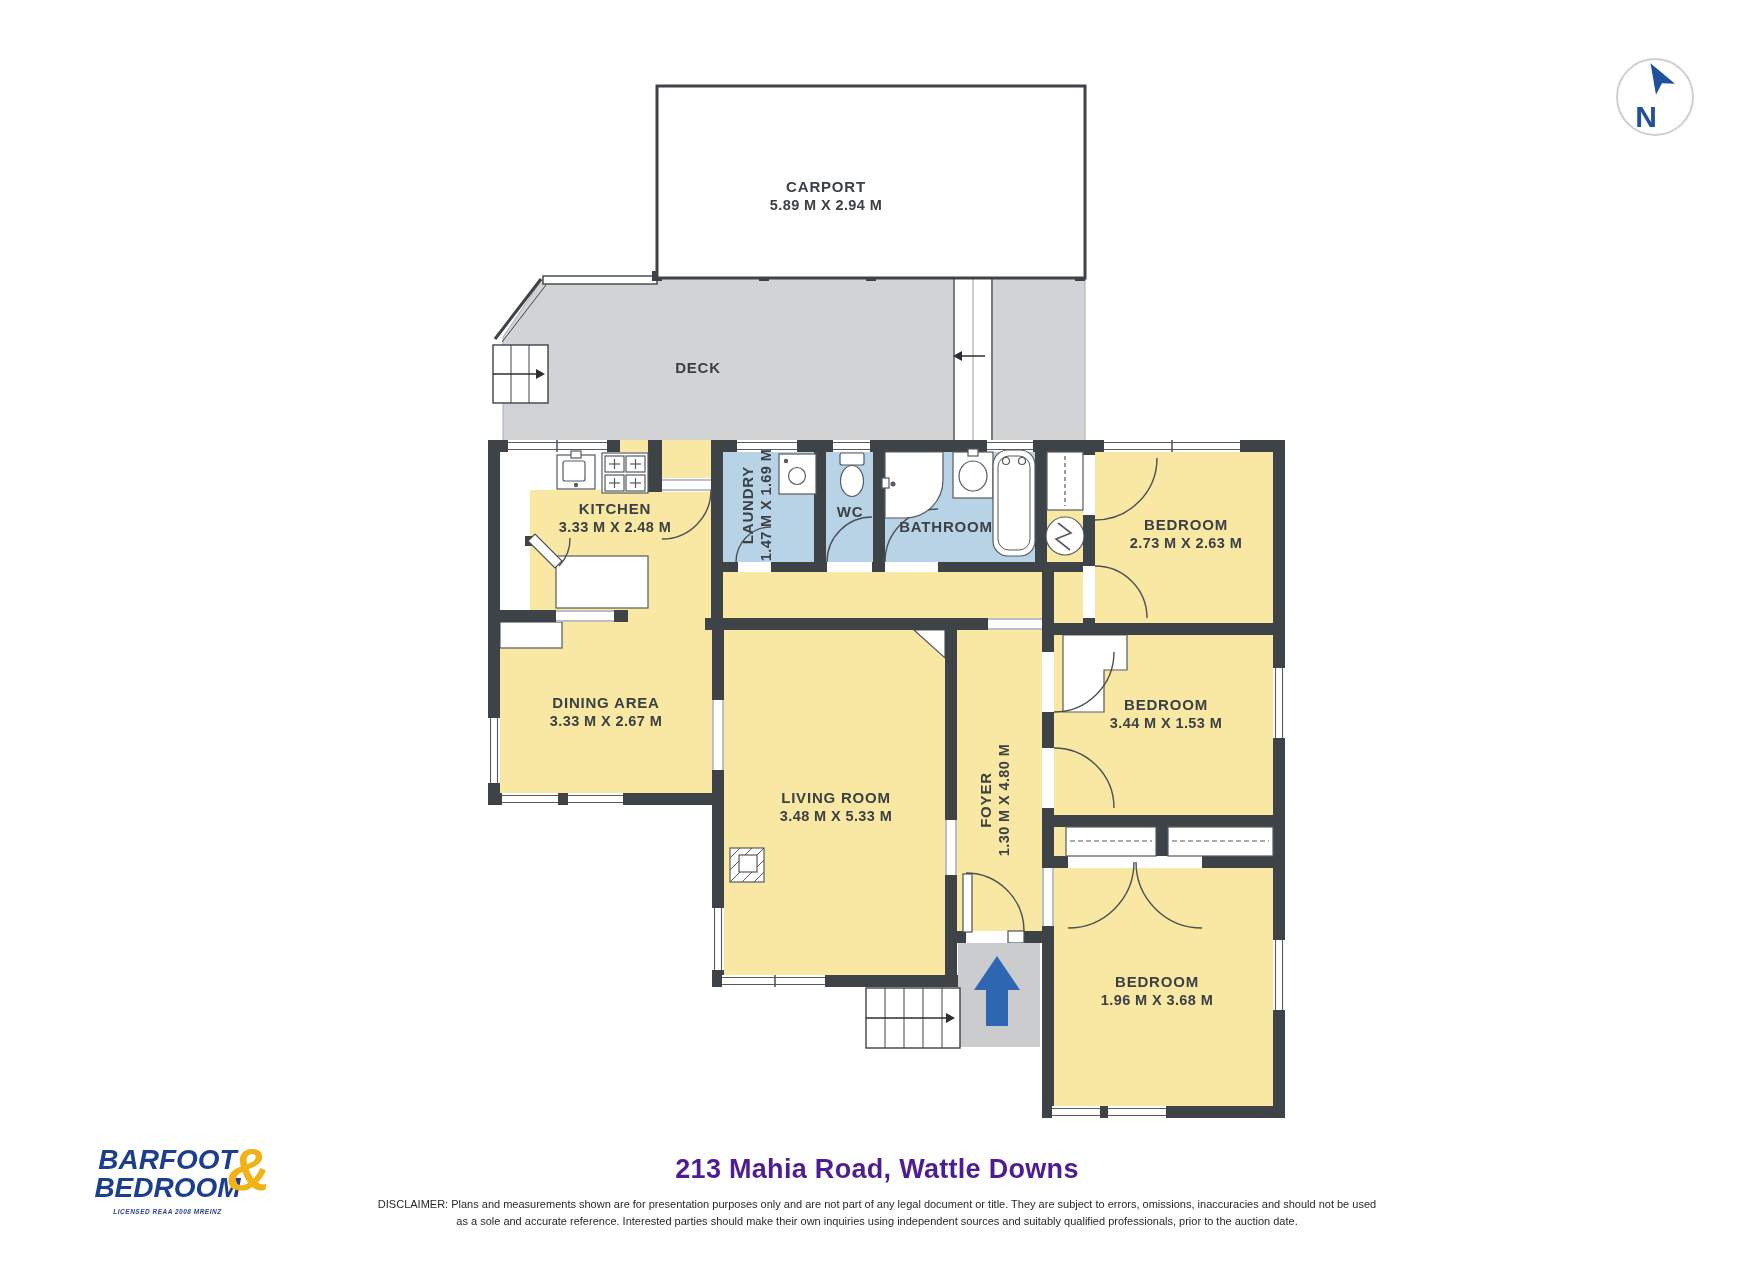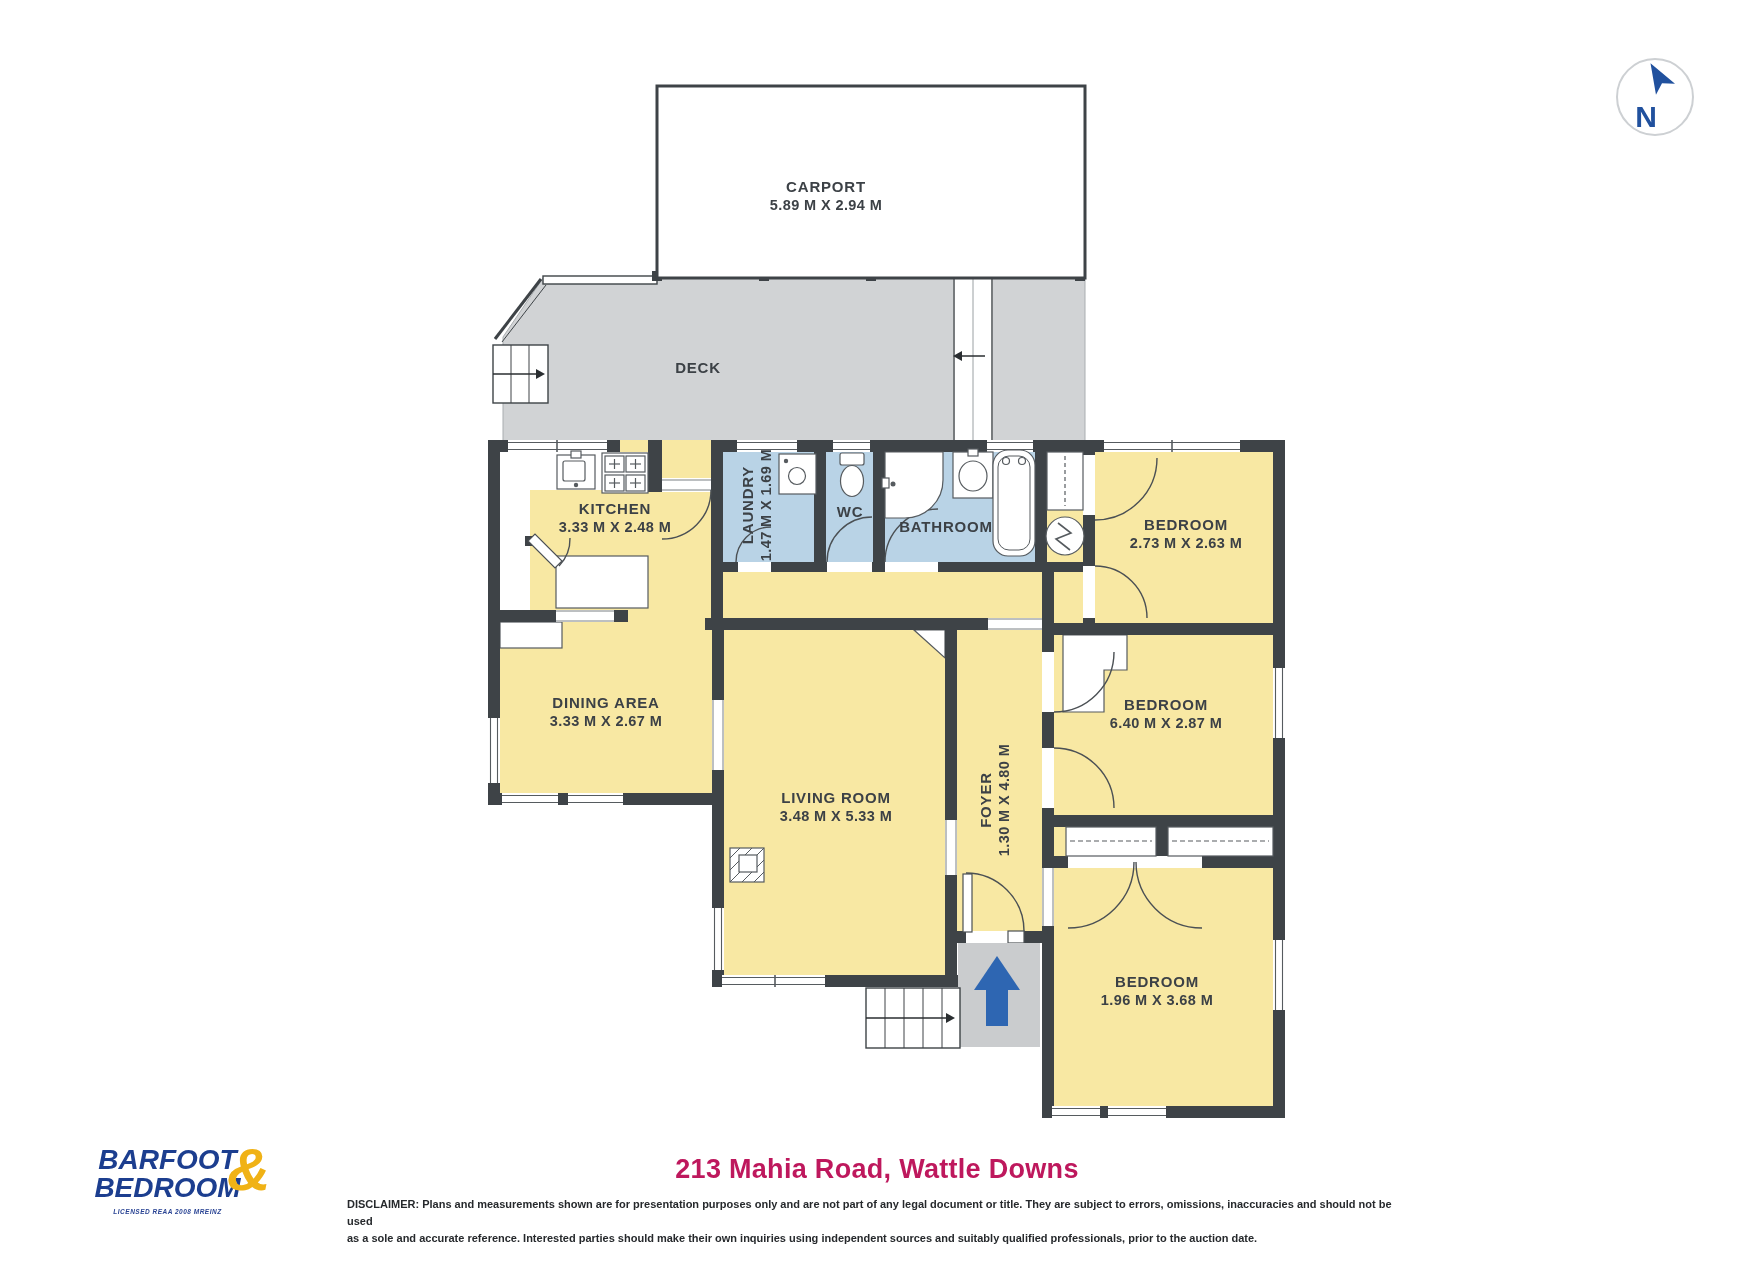--- a/index.html
+++ b/index.html
@@ -5,23 +5,23 @@
   html,body{margin:0;padding:0;background:#fff;}
   .canvas{position:relative;width:1754px;height:1280px;background:#ffffff;
           font-family:"Liberation Sans",sans-serif;overflow:hidden;}
   .plan-svg{position:absolute;left:0;top:0;}
   .room-label{position:absolute;transform:translate(-50%,-50%);text-align:center;
               color:#3c4146;white-space:nowrap;z-index:6;}
   .room-label.rot{transform:translate(-50%,-50%) rotate(-90deg);}
   .room-label .nm{display:block;font-size:15px;font-weight:bold;letter-spacing:.8px;line-height:19px;}
   .room-label .dm{display:block;font-size:14.5px;font-weight:bold;letter-spacing:.4px;line-height:19px;}
   .addr-title{position:absolute;left:877px;top:1154px;transform:translateX(-50%);
-              font-size:27px;font-weight:bold;color:#be185d;letter-spacing:.3px;z-index:6;}
+              font-size:27px;font-weight:bold;color:#4c1d95;letter-spacing:.3px;z-index:6;}
   .disclaimer{position:absolute;left:877px;top:1196px;transform:translateX(-50%);width:1060px;
-              font-size:11px;font-weight:bold;color:#26292c;line-height:17px;z-index:6;}
+              text-align:center;font-size:11px;font-weight:normal;color:#26292c;line-height:17px;z-index:6;}
   .logo{position:absolute;left:85px;top:1146px;width:165px;z-index:6;font-style:italic;}
   .logo .l1,.logo .l2{display:block;text-align:center;font-size:28px;font-weight:bold;
                       color:#1c3e8f;letter-spacing:0;line-height:28px;}
   .logo .amp{position:absolute;left:142px;top:-6px;font-size:60px;font-weight:bold;
              color:#f0b216;line-height:60px;}
   .logo .sub{display:block;text-align:center;font-size:6.5px;font-weight:bold;color:#2a4494;
              letter-spacing:.5px;margin-top:6px;}
 </style>
 </head>
 <body>
@@ -415,21 +415,21 @@
 <div class="room-label" style="left:1186px;top:534px">
   <span class="nm">BEDROOM</span>
   <span class="dm">2.73 M X 2.63 M</span>
 </div>
 <div class="room-label" style="left:606px;top:712px">
   <span class="nm">DINING AREA</span>
   <span class="dm">3.33 M X 2.67 M</span>
 </div>
 <div class="room-label" style="left:1166px;top:714px">
   <span class="nm">BEDROOM</span>
-  <span class="dm">6.40 M X 2.87 M</span>
+  <span class="dm">3.44 M X 1.53 M</span>
 </div>
 <div class="room-label" style="left:836px;top:807px">
   <span class="nm">LIVING ROOM</span>
   <span class="dm">3.48 M X 5.33 M</span>
 </div>
 <div class="room-label rot" style="left:995px;top:800px">
   <span class="nm">FOYER</span>
   <span class="dm">1.30 M X 4.80 M</span>
 </div>
 <div class="room-label" style="left:1157px;top:991px">

